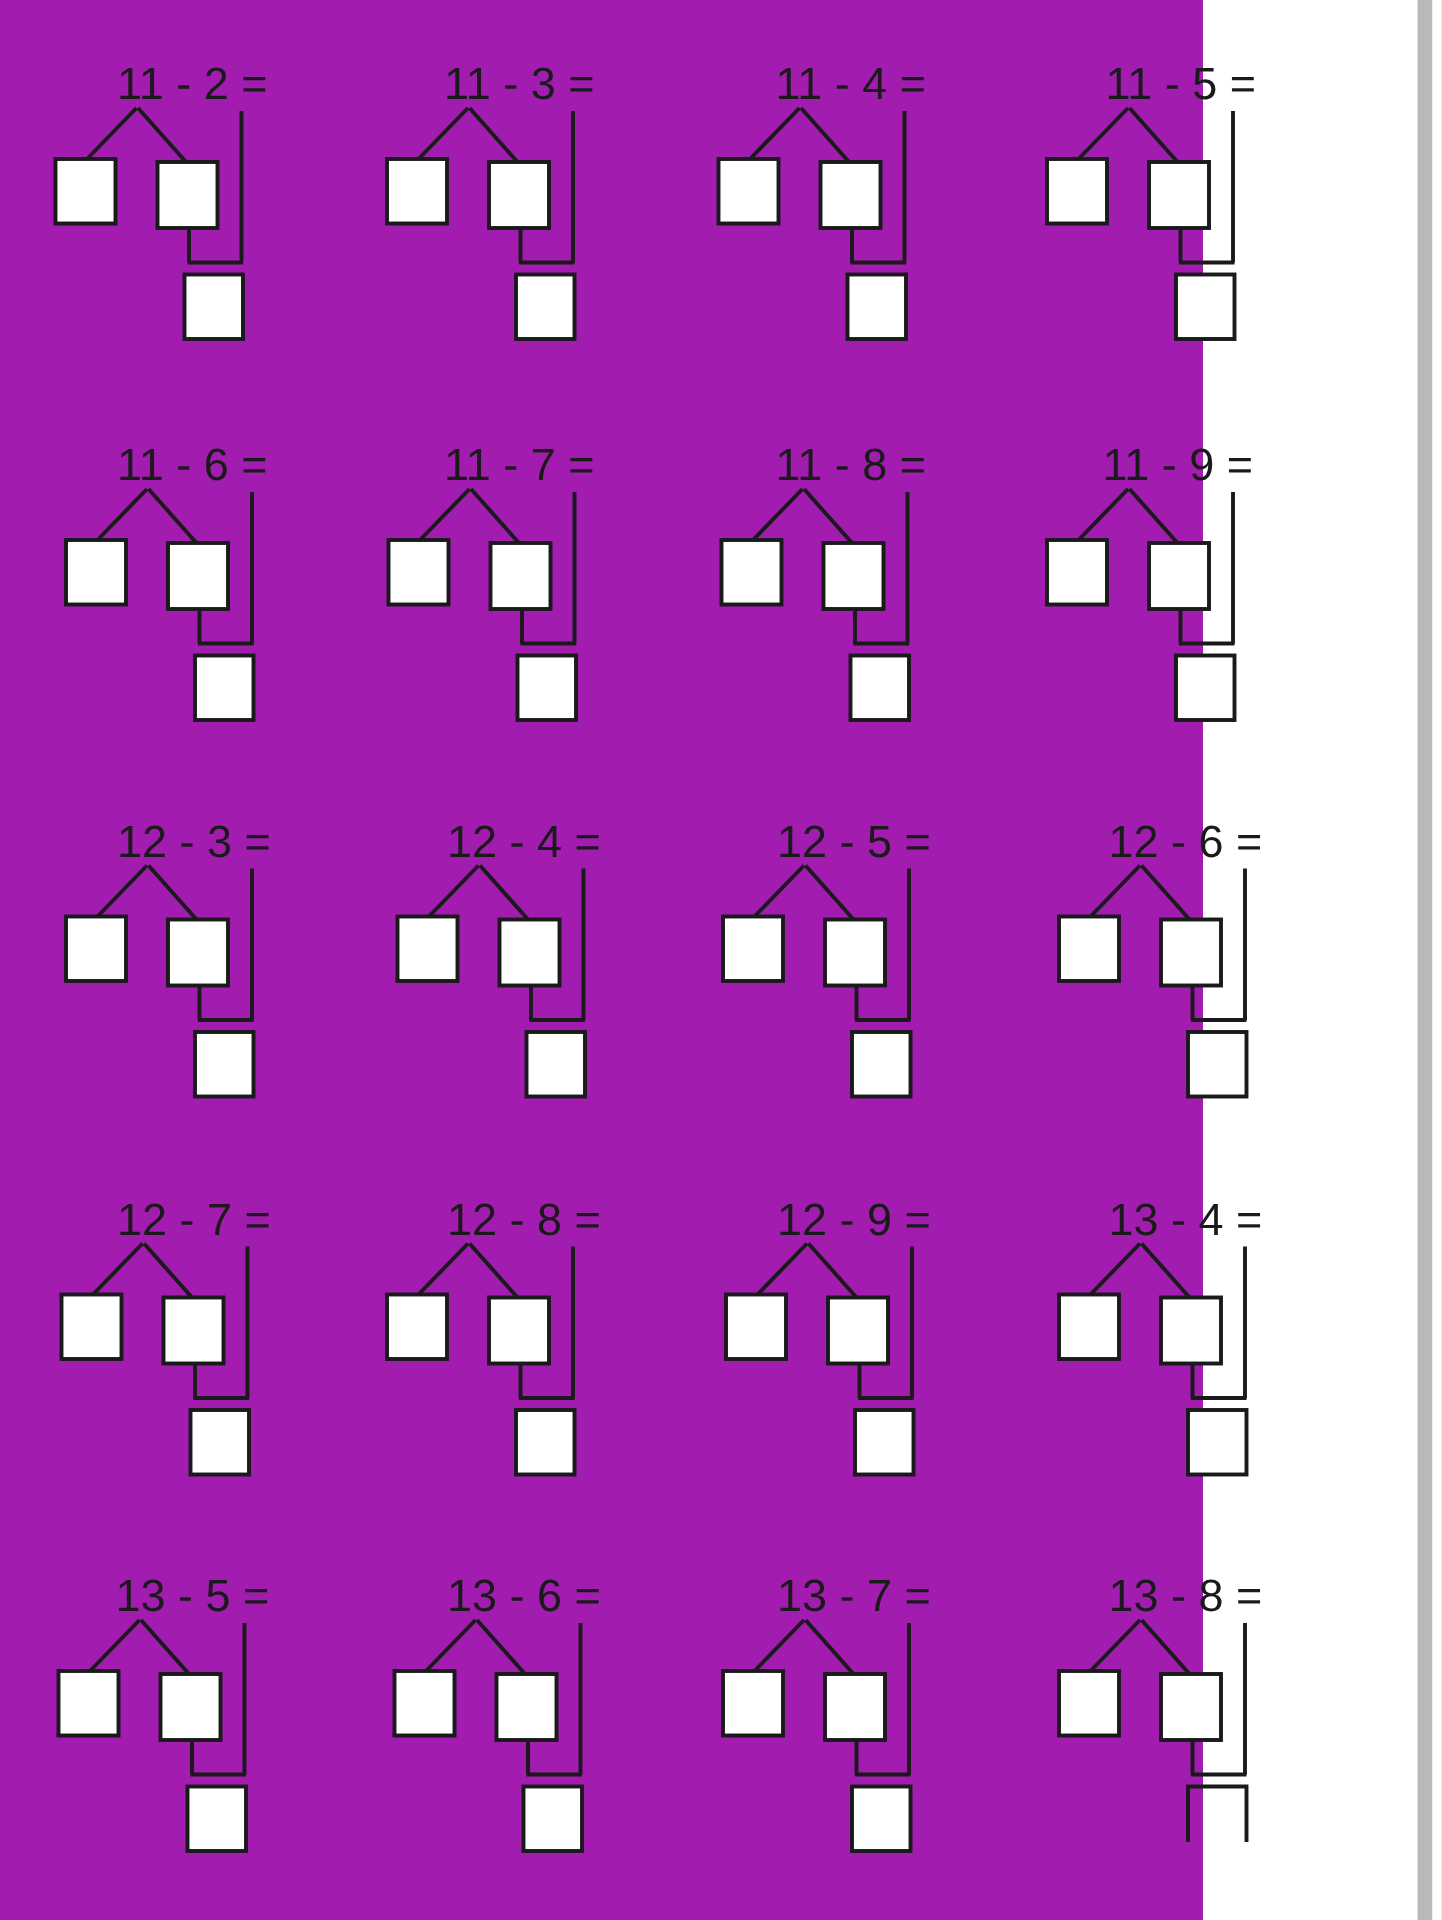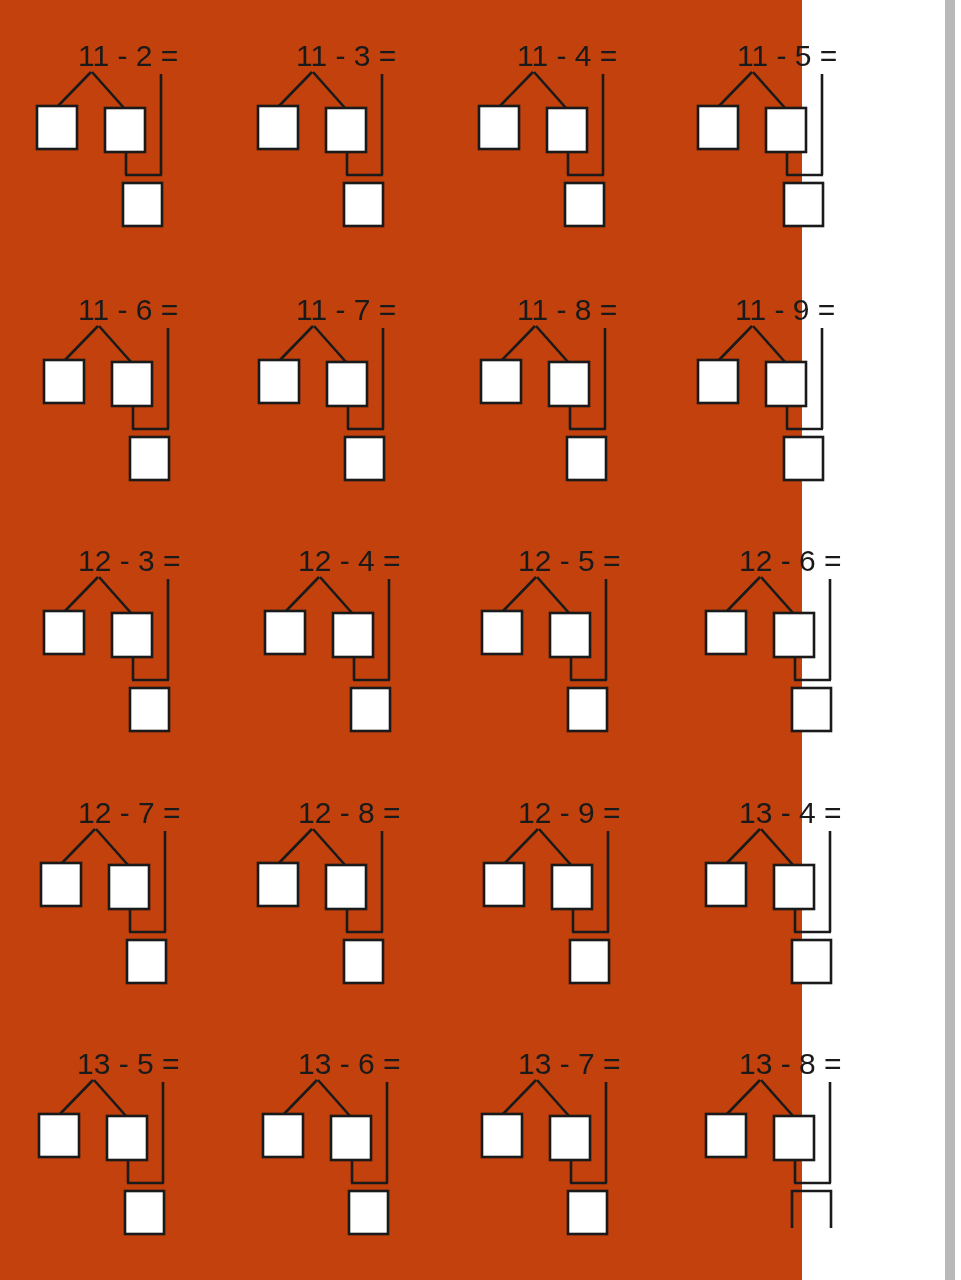--- a/index.html
+++ b/index.html
@@ -1,17 +1,17 @@
 <!DOCTYPE html>
 <html><head>
 <meta charset="utf-8">
 <style>
   html, body { margin: 0; padding: 0; background: #ffffff; }
   body { width: 961px; height: 1280px; position: relative; overflow: hidden; }
-  .page { position: absolute; left: 0; top: 0; width: 802px; height: 1280px; background: #c2410c; }
+  .page { position: absolute; left: 0; top: 0; width: 802px; height: 1280px; background: #a21caf; }
   .scrollbar { position: absolute; left: 945px; top: 0; width: 10px; height: 1280px; background: #b9b9b9; }
   .edge { position: absolute; left: 955px; top: 0; width: 6px; height: 1280px; background: #ffffff; }
   svg { position: absolute; left: 0; top: 0; }
   .eq { font-family: "Liberation Sans", "DejaVu Sans", sans-serif; font-size: 30px; fill: #1a1a1a; }
   .ln { stroke: #1a1a1a; stroke-width: 2.6; fill: none; }
   .bx { stroke: #1a1a1a; stroke-width: 2.6; fill: #ffffff; }
 </style>
 </head>
 <body>
 

